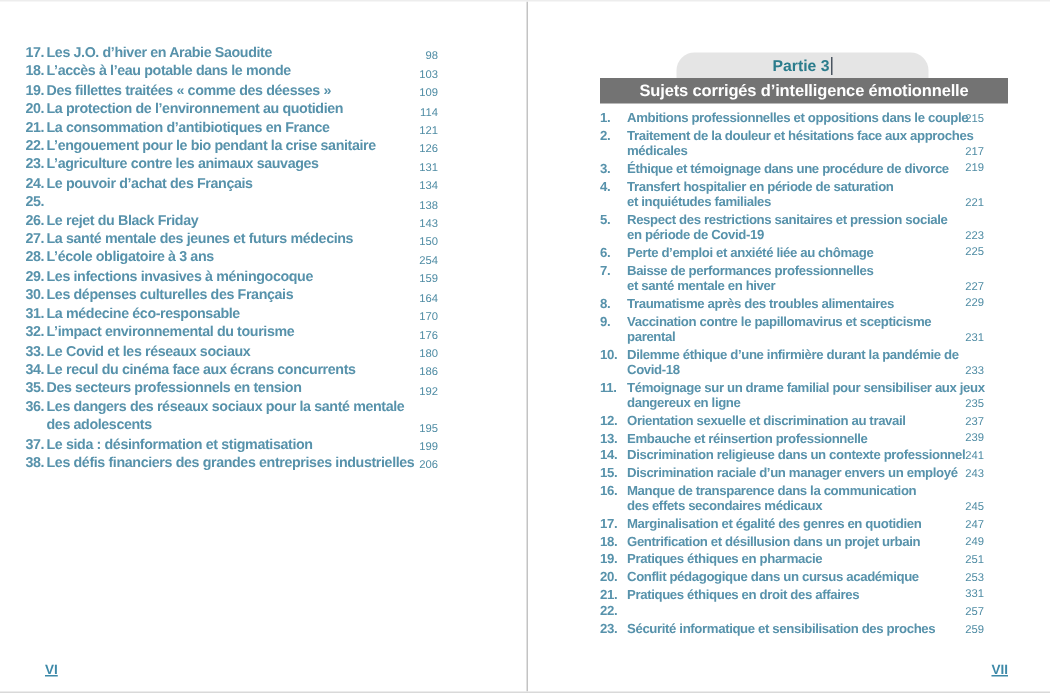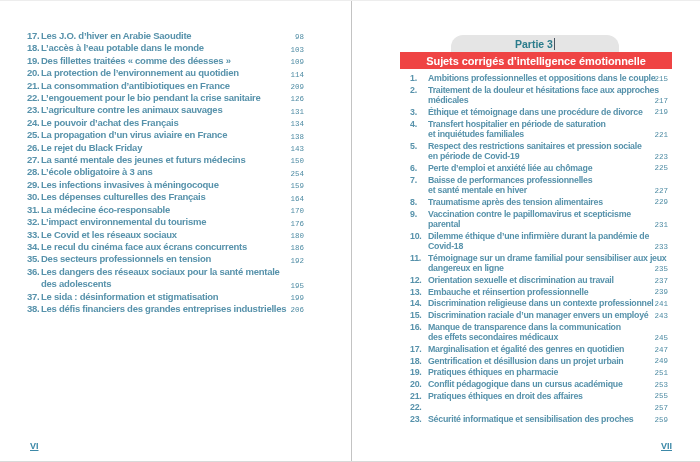--- a/index.html
+++ b/index.html
@@ -14,60 +14,59 @@
     box-sizing: border-box;
     display: flex;
     overflow: hidden;
   }
   .page { position: relative; height: 100%; }
   .page-left  { width: 351px; }
   .divider { width: 1px; background: #c3c3c3; height: 100%; }
   .page-right { flex: 1; }
 
   
-  .toc-list { position: absolute; margin-left: 10px; }
+  .toc-list { position: absolute; }
   .page-left  .toc-list { left: 17px; right: 43px; top: 29px; }
   .page-right .toc-list { left: 48px; right: 28px; top: 72px; }
 
   .toc-item { position: relative; }
   .page-left  .toc-item { margin-bottom: 0; }
   .page-right .toc-item { margin-bottom: 1.2px; }
 
   .entry { display: flex; color: #5792ab; font-weight: bold; }
   .page-left  .entry { font-size: 9.5px; line-height: 12.4px; letter-spacing: -0.25px; }
   .page-right .entry { font-size: 8.8px; line-height: 10.5px; letter-spacing: -0.25px; }
 
   .num { flex: 0 0 auto; }
   .page-left  .num { width: 14px; }
   .page-right .num { width: 18px; }
   .label { white-space: pre; }
 
   .pageno {
-    position: absolute; right: 4px; bottom: 1px;
+    position: absolute; right: 16px; bottom: 1px;
     color: #4f8ca4; font-size: 7.5px; line-height: 8px; font-weight: normal;
     letter-spacing: 0;
-    font-family: Liberation Mono, monospace;
   }
 
   
   .part-tab {
     position: absolute; left: 99px; top: 34px;
     width: 168px; height: 17px;
     background: #e5e5e5;
     border-radius: 12px 12px 0 0;
     display: flex; align-items: center; justify-content: center;
     color: #2b7c8c; font-weight: bold; font-size: 10.5px;
   }
   .caret {
     display: inline-block; width: 1px; height: 12px;
     background: #4a5560; margin-left: 1px; vertical-align: middle;
   }
   .section-banner {
     position: absolute; left: 48px; right: 28px; top: 51px; height: 17px;
-    background: #ef4444;
+    background: #737373;
     display: flex; align-items: center; justify-content: center;
     color: #ffffff; font-weight: bold; font-size: 11px; letter-spacing: -0.1px;
   }
 
   
   .folio {
     position: absolute; bottom: 10px;
     color: #3d89a8; font-weight: bold; font-size: 9px; text-decoration: underline;
   }
   .folio-left  { left: 30px; }
@@ -110,21 +109,21 @@
             <span class="label">La protection de l’environnement au quotidien</span>
           </span>
     <span class="pageno">114</span>
   </div>
 
   <div class="toc-item">
     <span class="entry">
             <span class="num">21.</span>
             <span class="label">La consommation d’antibiotiques en France</span>
           </span>
-    <span class="pageno">209</span>
+    <span class="pageno">121</span>
   </div>
 
   <div class="toc-item">
     <span class="entry">
             <span class="num">22.</span>
             <span class="label">L’engouement pour le bio pendant la crise sanitaire</span>
           </span>
     <span class="pageno">126</span>
   </div>
 
@@ -140,21 +139,20 @@
     <span class="entry">
             <span class="num">24.</span>
             <span class="label">Le pouvoir d’achat des Français</span>
           </span>
     <span class="pageno">134</span>
   </div>
 
   <div class="toc-item">
     <span class="entry">
             <span class="num">25.</span>
-            <span class="label">La propagation d’un virus aviaire en France</span>
           </span>
     <span class="pageno">138</span>
   </div>
 
   <div class="toc-item">
     <span class="entry">
             <span class="num">26.</span>
             <span class="label">Le rejet du Black Friday</span>
           </span>
     <span class="pageno">143</span>
@@ -327,21 +325,21 @@
             <span class="num">7.</span>
             <span class="label">Baisse de performances professionnelles
 et santé mentale en hiver</span>
           </span>
     <span class="pageno">227</span>
   </div>
 
   <div class="toc-item">
     <span class="entry">
             <span class="num">8.</span>
-            <span class="label">Traumatisme après des tension alimentaires</span>
+            <span class="label">Traumatisme après des troubles alimentaires</span>
           </span>
     <span class="pageno">229</span>
   </div>
 
   <div class="toc-item">
     <span class="entry">
             <span class="num">9.</span>
             <span class="label">Vaccination contre le papillomavirus et scepticisme
 parental</span>
           </span>
@@ -437,21 +435,21 @@
             <span class="label">Conflit pédagogique dans un cursus académique</span>
           </span>
     <span class="pageno">253</span>
   </div>
 
   <div class="toc-item">
     <span class="entry">
             <span class="num">21.</span>
             <span class="label">Pratiques éthiques en droit des affaires</span>
           </span>
-    <span class="pageno">255</span>
+    <span class="pageno">331</span>
   </div>
 
   <div class="toc-item">
     <span class="entry">
             <span class="num">22.</span>
           </span>
     <span class="pageno">257</span>
   </div>
 
   <div class="toc-item">

